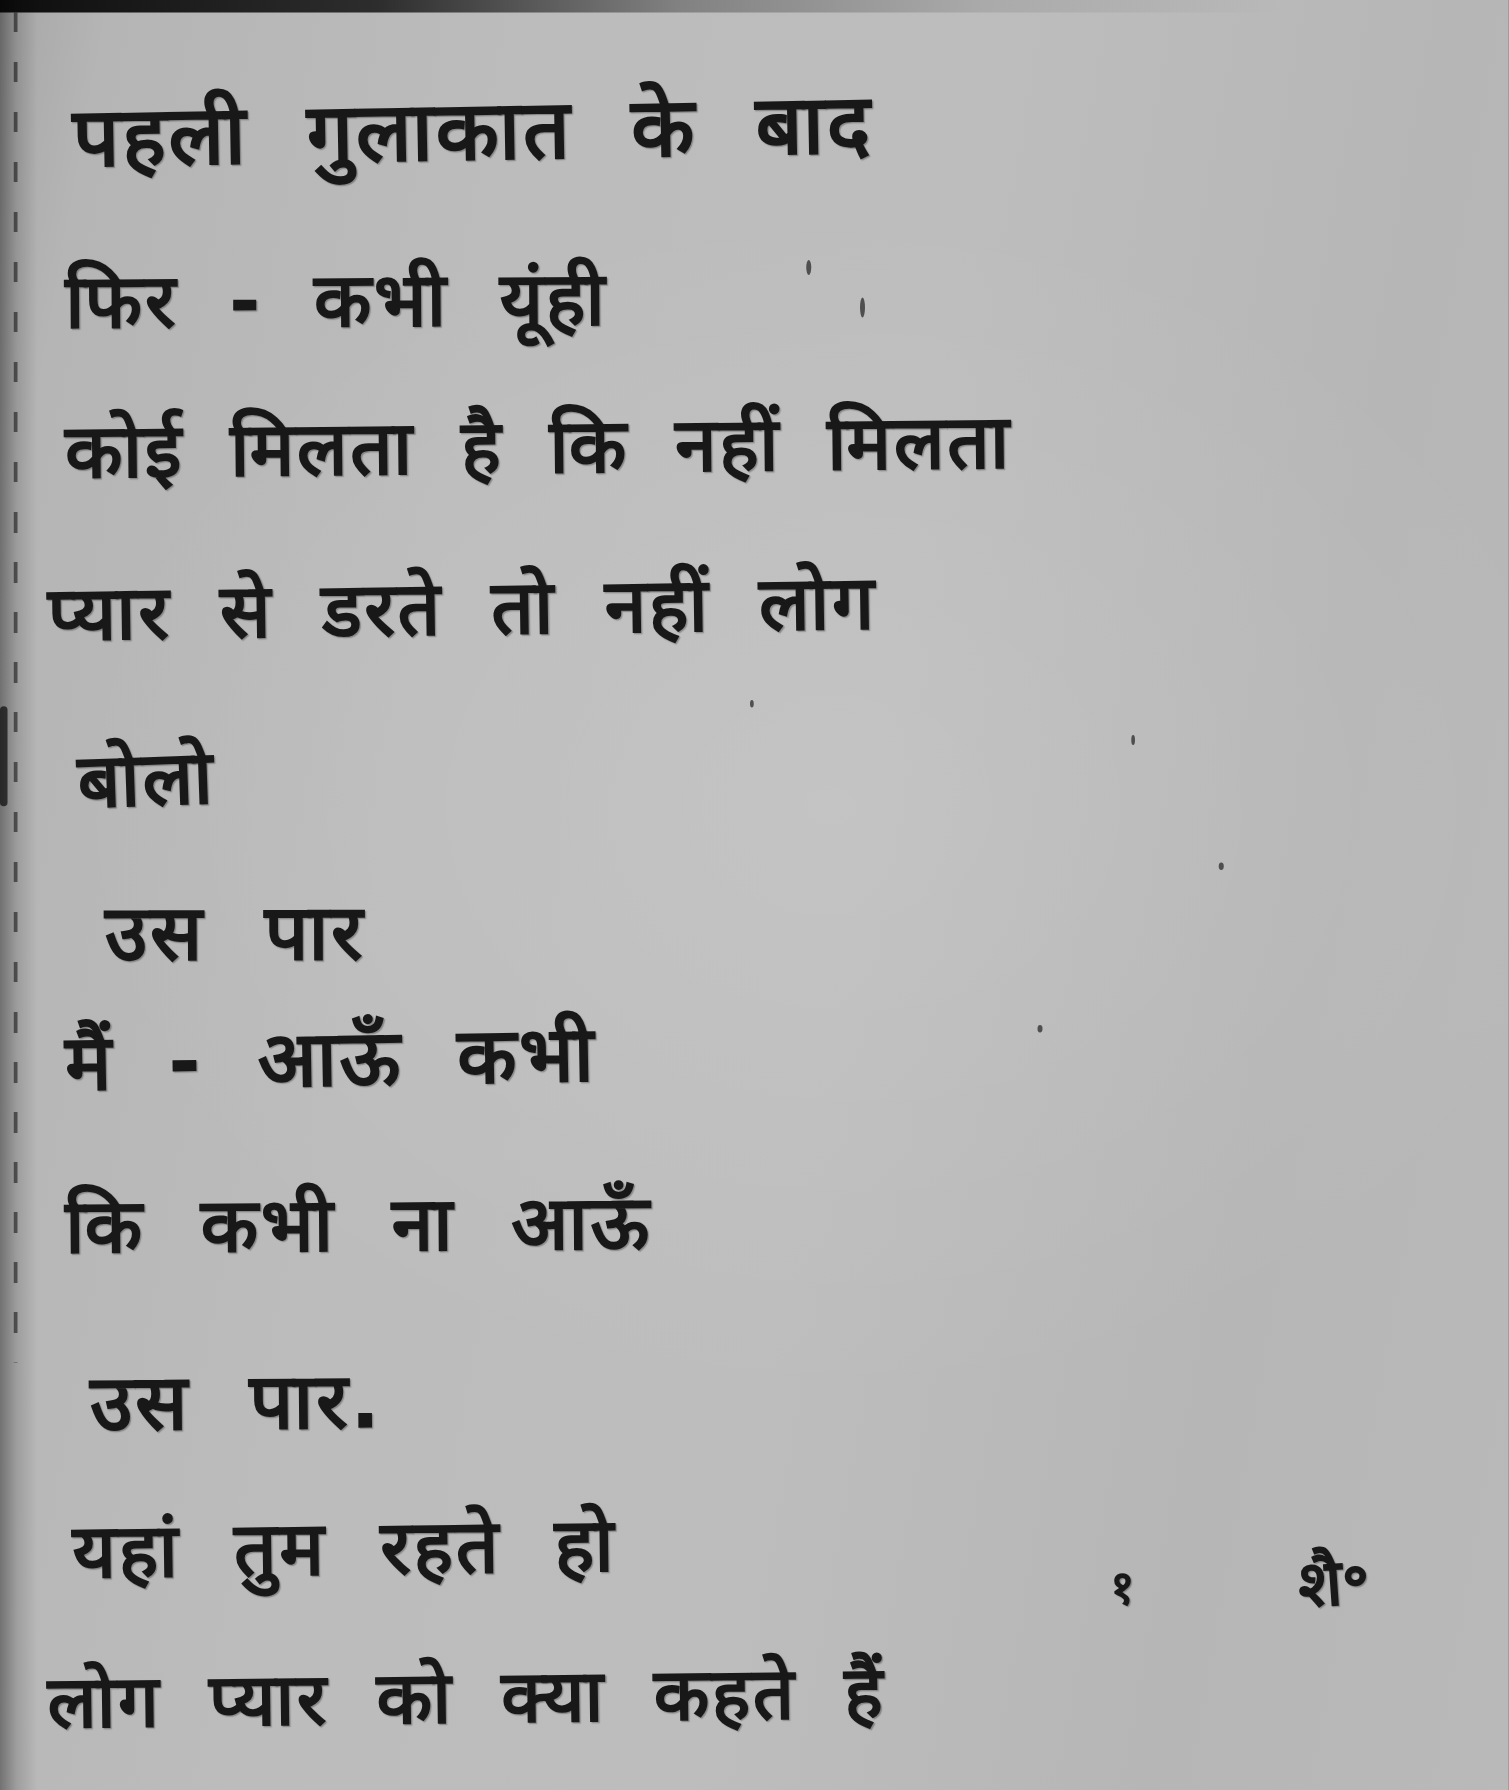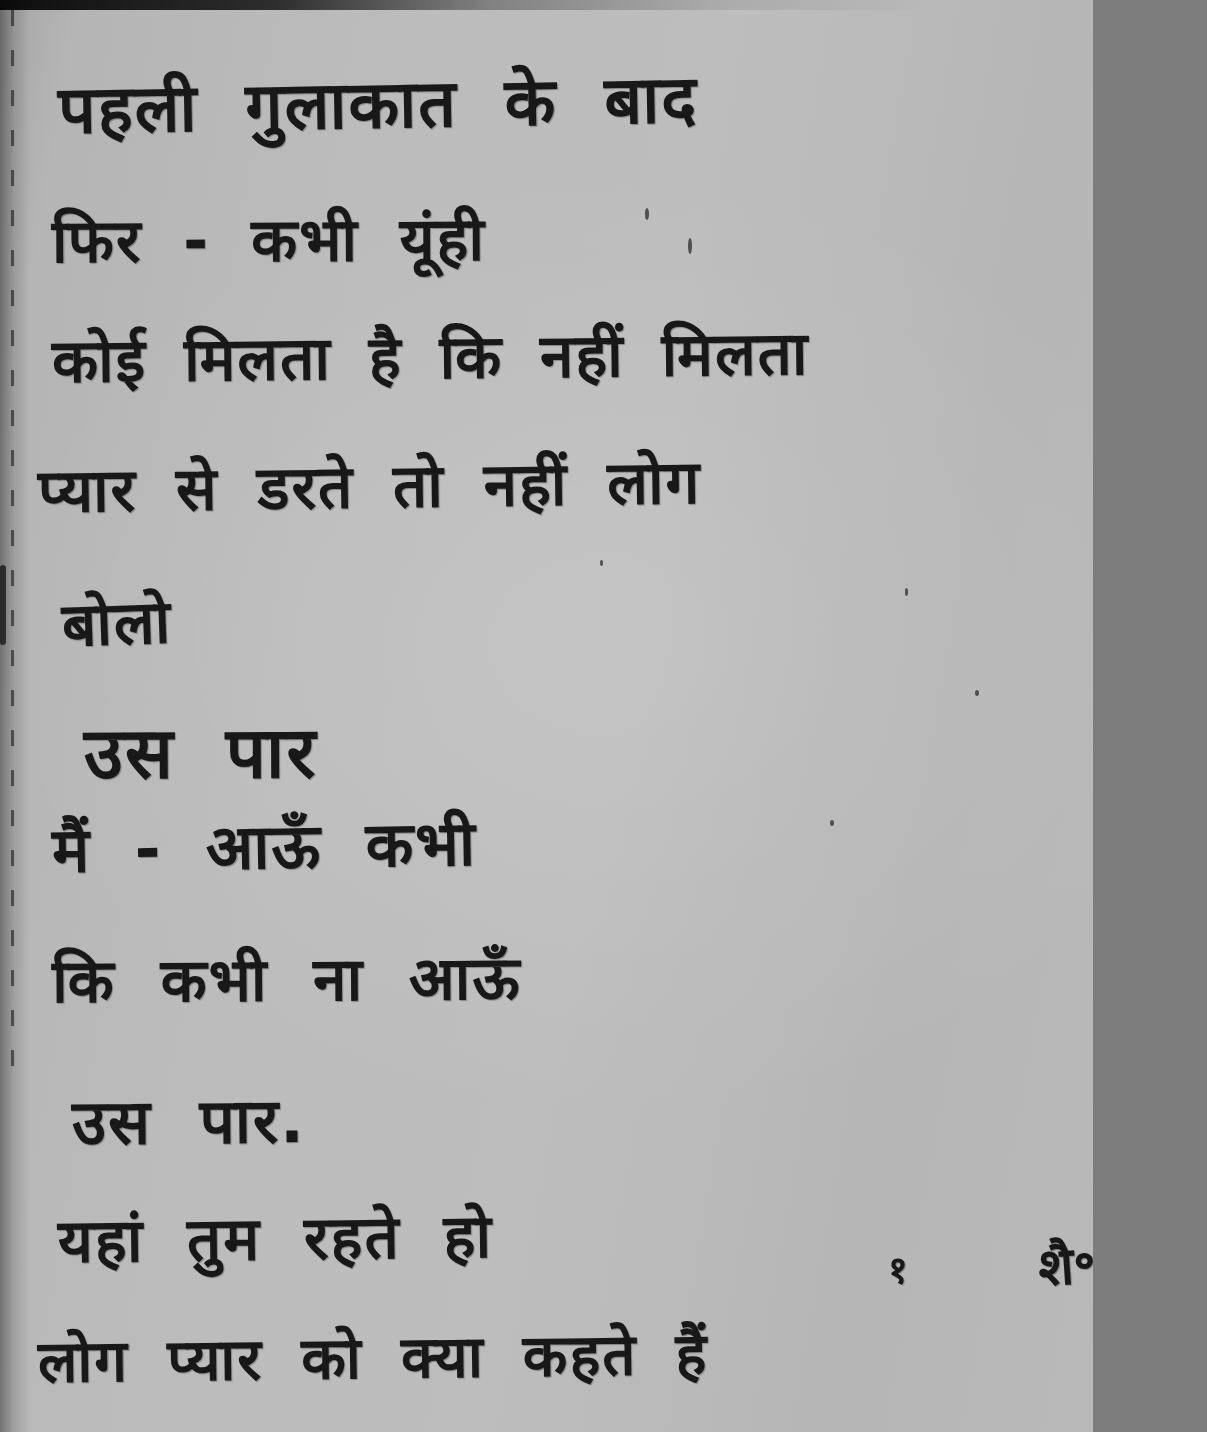--- a/index.html
+++ b/index.html
@@ -2,21 +2,21 @@
 <html><head>
 <meta charset="utf-8">
 <style>
   html, body {
     margin: 0;
     padding: 0;
     background: #7d7d7d;
   }
   #paper {
     position: relative;
-    width: 1093px;
+    width: 1207px;
     height: 1432px;
     overflow: hidden;
     background:
       radial-gradient(ellipse 900px 700px at 55% 45%, rgba(255,255,255,0.10), rgba(255,255,255,0) 70%),
       linear-gradient(100deg, #a6a6a6 0%, #b5b5b5 6%, #bcbcbc 30%, #bdbdbd 55%, #b6b6b6 80%, #b9b9b9 100%);
     font-family: "DejaVu Sans", sans-serif;
   }
   
   .top-edge {
     position: absolute; top: 0; left: 0; height: 10px; width: 100%;
@@ -46,21 +46,21 @@
     white-space: nowrap;
     letter-spacing: 2px;
     text-shadow: 1px 1px 1px rgba(0,0,0,0.30);
     transform-origin: left center;
   }
   .l1  { left: 58px;  top: 62px;   font-size: 66px; word-spacing: 22px; transform: rotate(-1deg); }
   .l2  { left: 52px;  top: 198px;  font-size: 60px; word-spacing: 18px; transform: rotate(-0.3deg); }
   .l3  { left: 52px;  top: 318px;  font-size: 60px; word-spacing: 14px; transform: rotate(-0.6deg); }
   .l4  { left: 38px;  top: 448px;  font-size: 60px; word-spacing: 16px; transform: rotate(-0.8deg); }
   .l5  { left: 62px;  top: 582px;  font-size: 60px; word-spacing: 16px; transform: rotate(-2deg); }
-  .l6  { left: 84px;  top: 702px;  font-size: 71px; word-spacing: 24px; transform: rotate(-0.2deg); }
+  .l6  { left: 84px;  top: 702px;  font-size: 62px; word-spacing: 24px; transform: rotate(-0.2deg); }
   .l7  { left: 52px;  top: 806px;  font-size: 62px; word-spacing: 20px; transform: rotate(-1deg); }
   .l8  { left: 52px;  top: 938px;  font-size: 60px; word-spacing: 22px; transform: rotate(-0.4deg); }
   .l9  { left: 72px;  top: 1078px; font-size: 62px; word-spacing: 24px; transform: rotate(-0.5deg); }
   .l10 { left: 58px;  top: 1198px; font-size: 60px; word-spacing: 20px; transform: rotate(-0.7deg); }
   .l11 { left: 38px;  top: 1320px; font-size: 58px; word-spacing: 16px; transform: rotate(-0.7deg); }
   .annot {
     position: absolute;
     color: #181818;
     font-weight: 700;
     text-shadow: 1px 1px 1px rgba(0,0,0,0.3);

